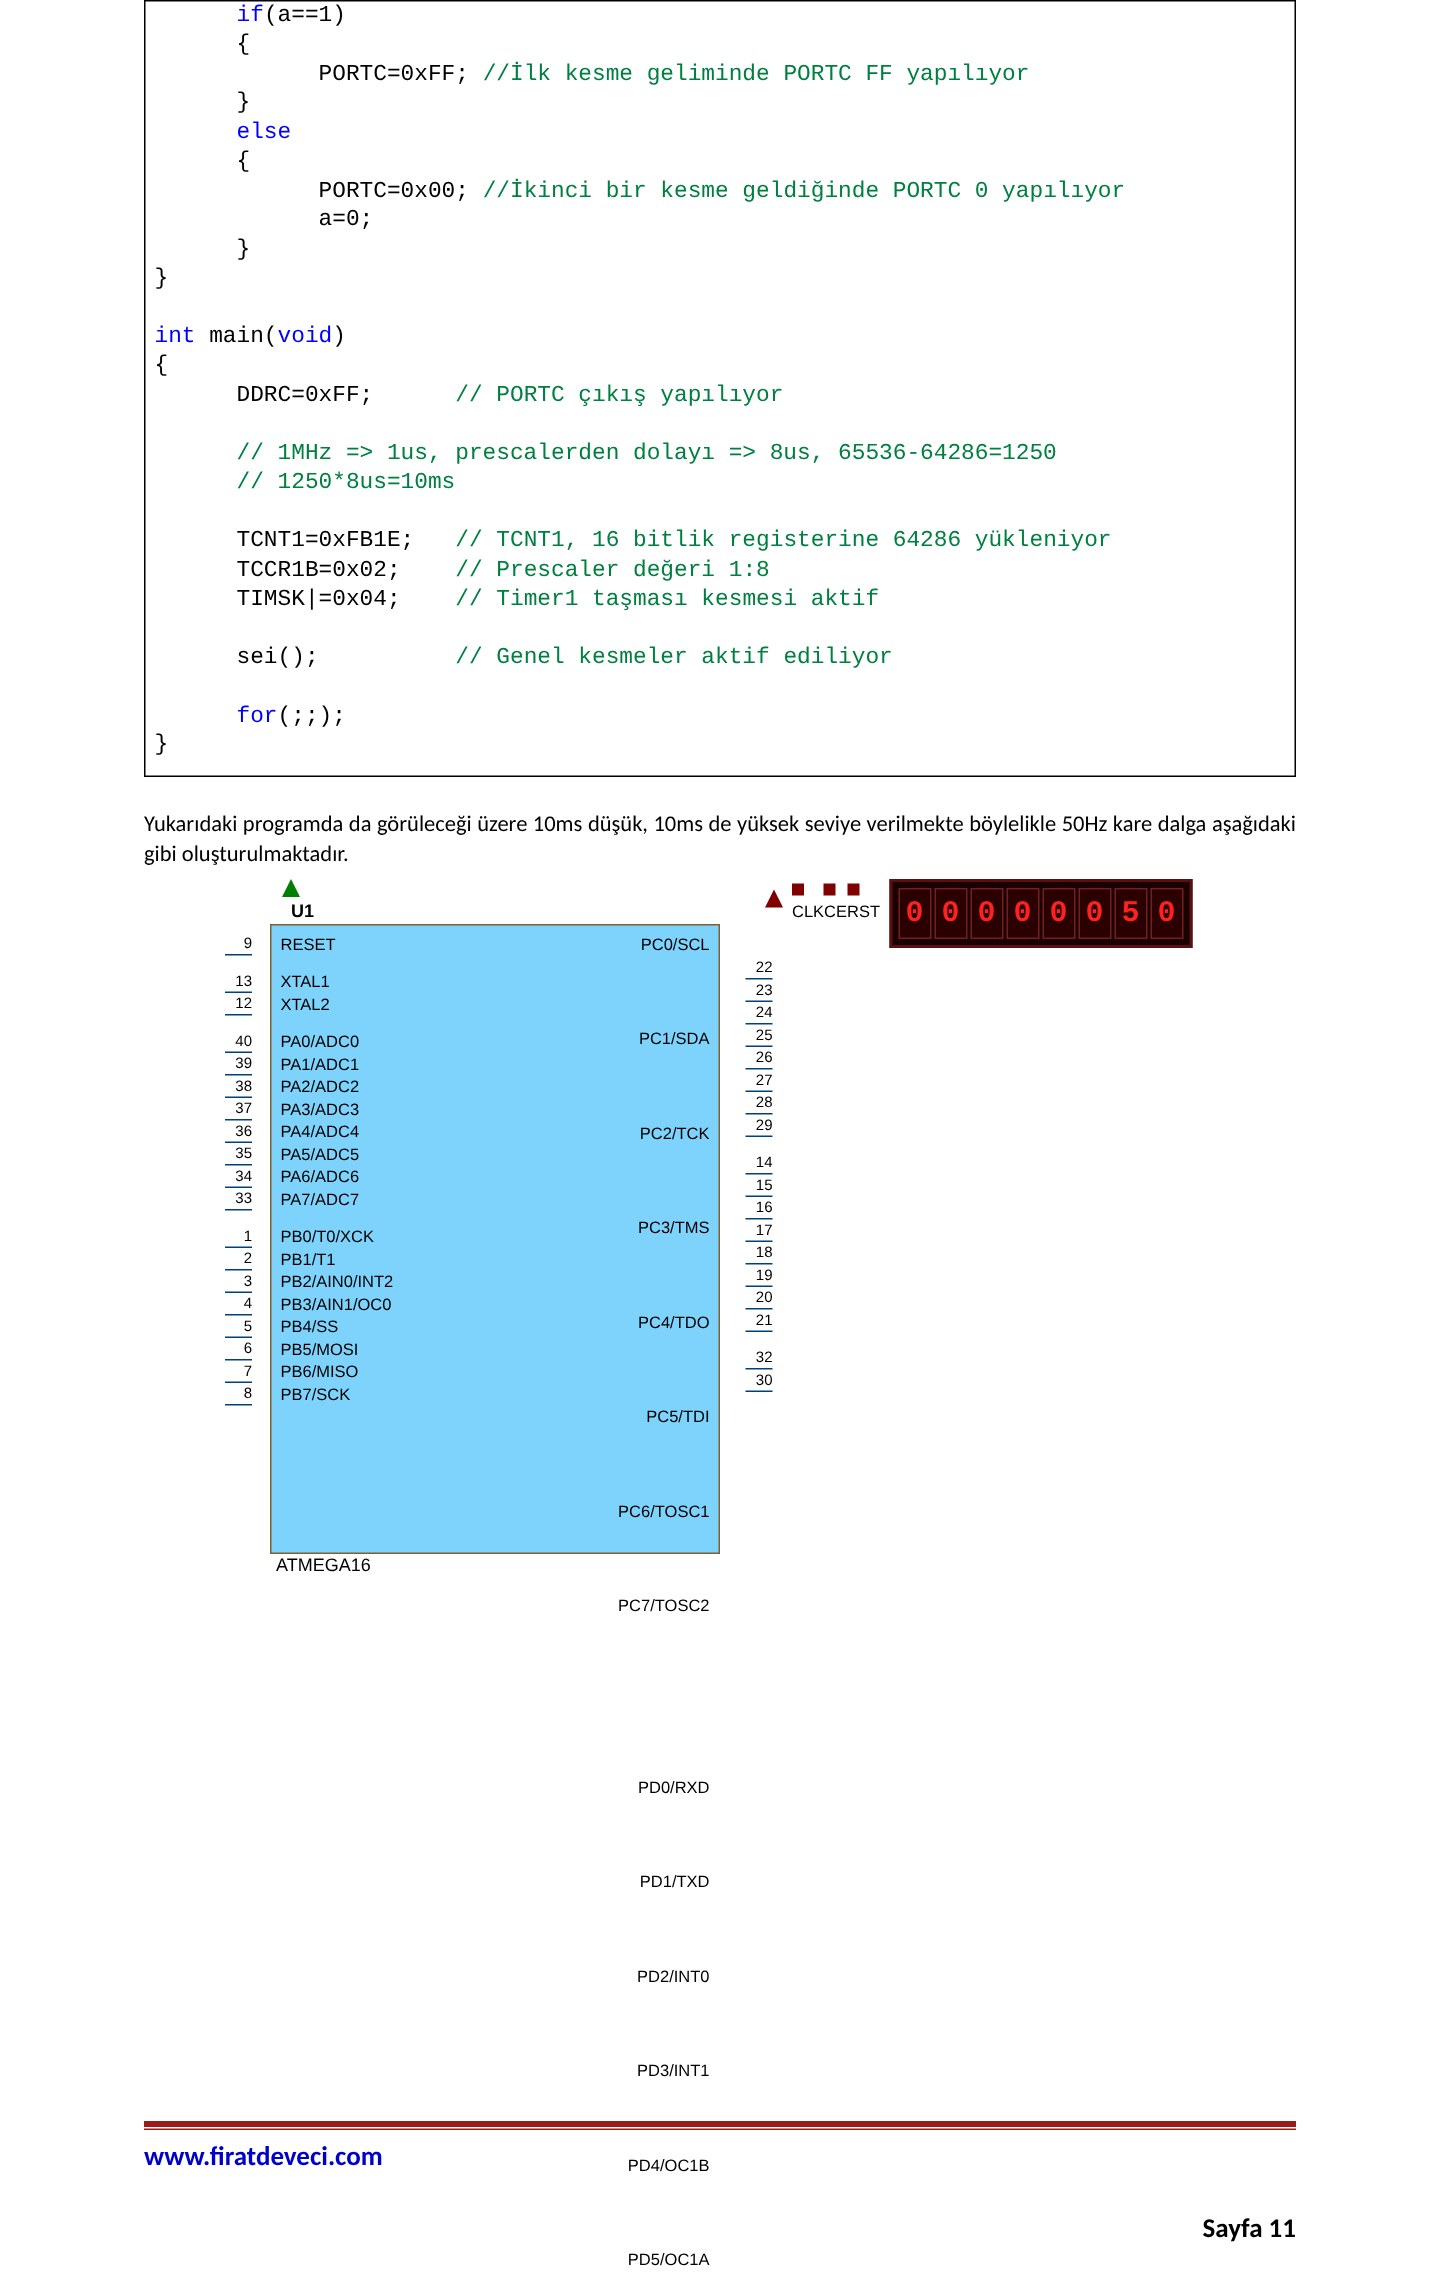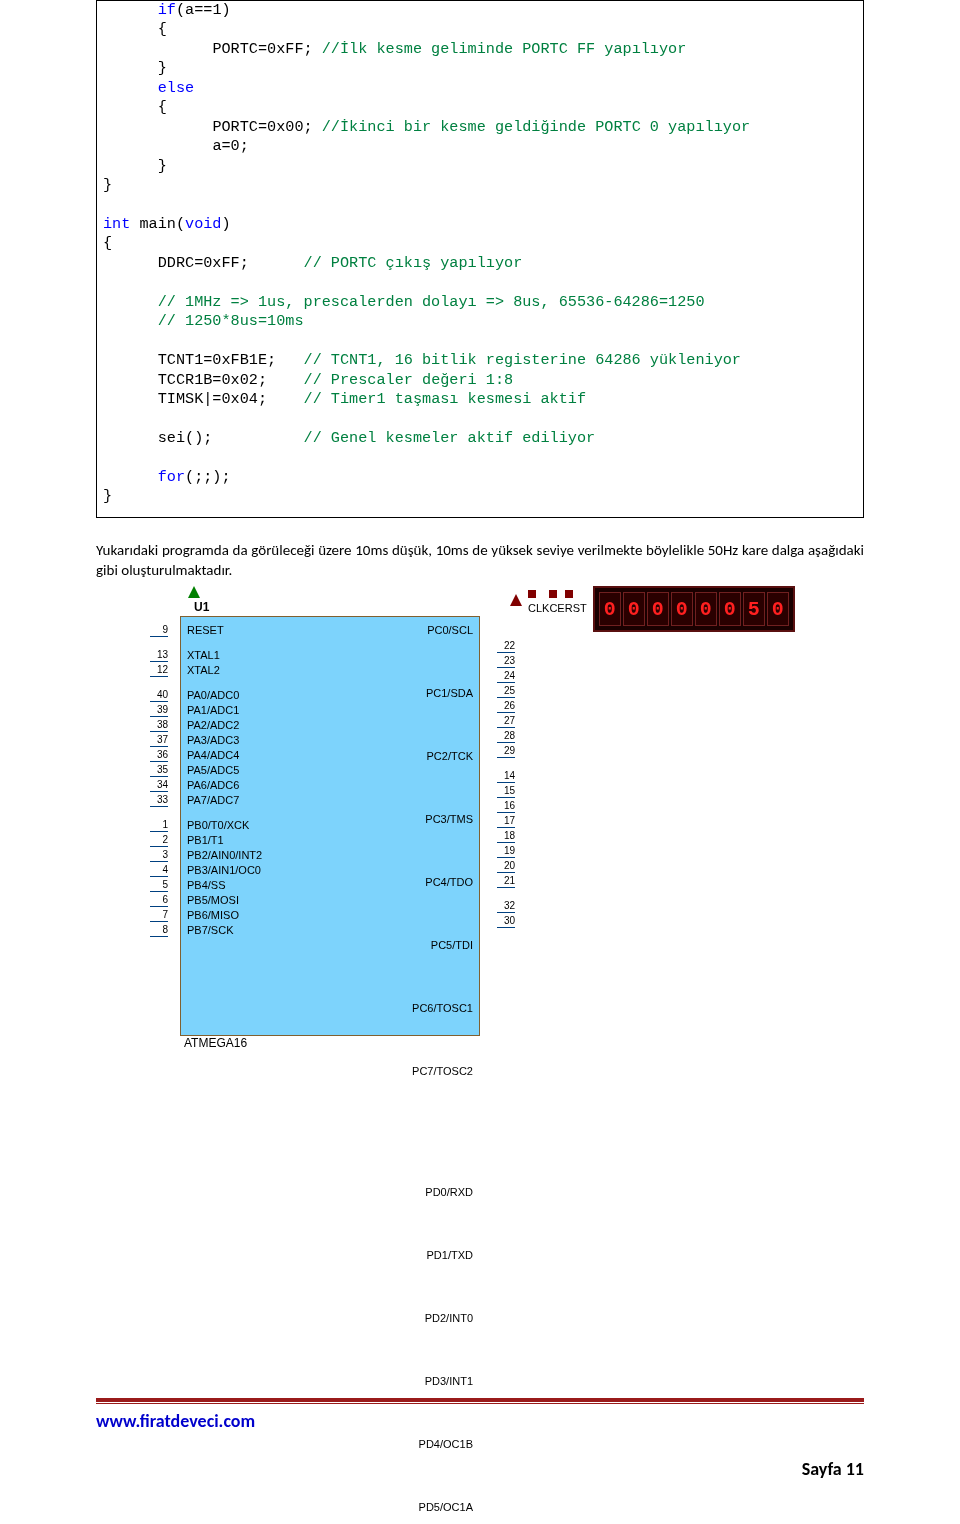--- a/index.html
+++ b/index.html
@@ -86,21 +86,21 @@
   .caption {
     font-family: Calibri, Arial, sans-serif;
     font-size: 17px;
     font-weight: bold;
     font-style: italic;
     text-align: center;
     margin-top: 8px;
   }
   .footer {
     position: absolute;
-    bottom: 44px;
+    bottom: 28px;
     left: 96px;
     right: 96px;
   }
   .hr-red { height:4px; background:#9a1b1b; margin-bottom:1px;}
   .hr-thin { height:1px; background:#9a1b1b; margin-bottom:6px;}
   .footer-row {
     display:flex; justify-content:space-between;
     font-family: Calibri, Arial, sans-serif; font-size:18px;
   }
   .footer-left { color:#0000cc; font-weight:bold; }

